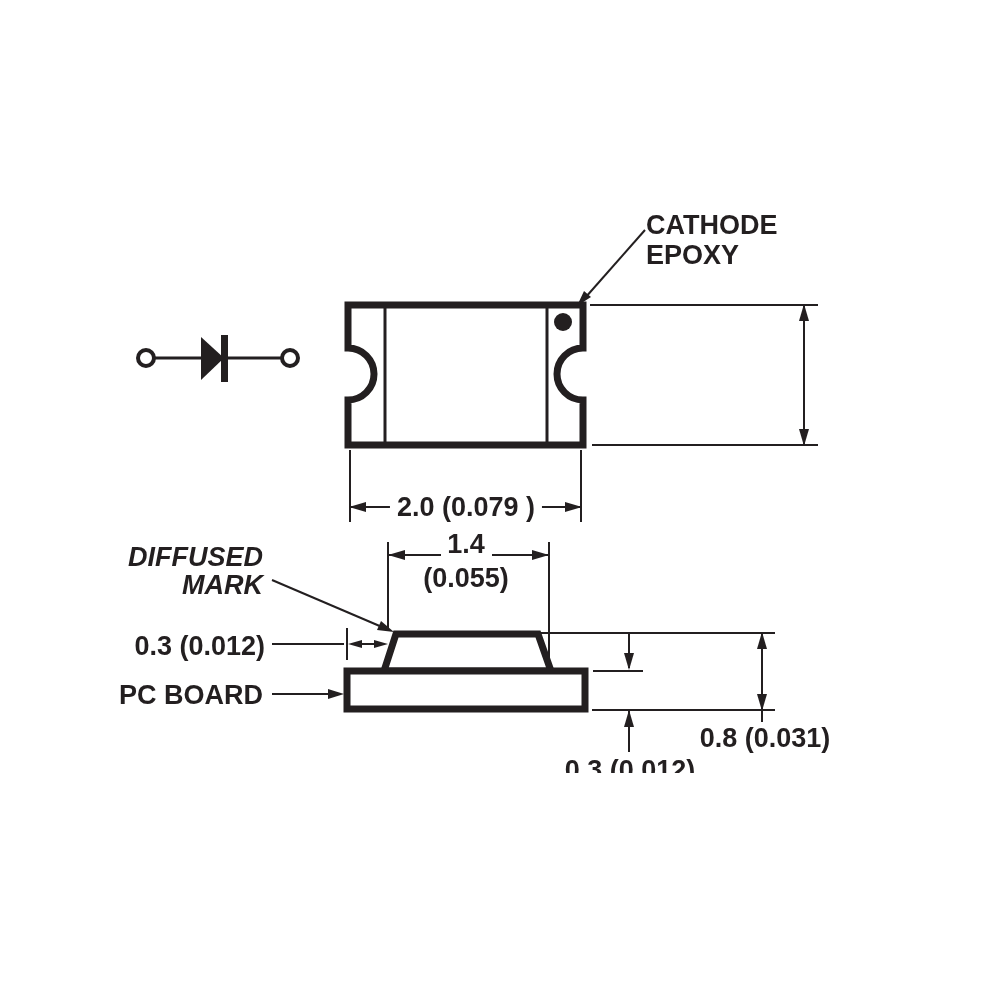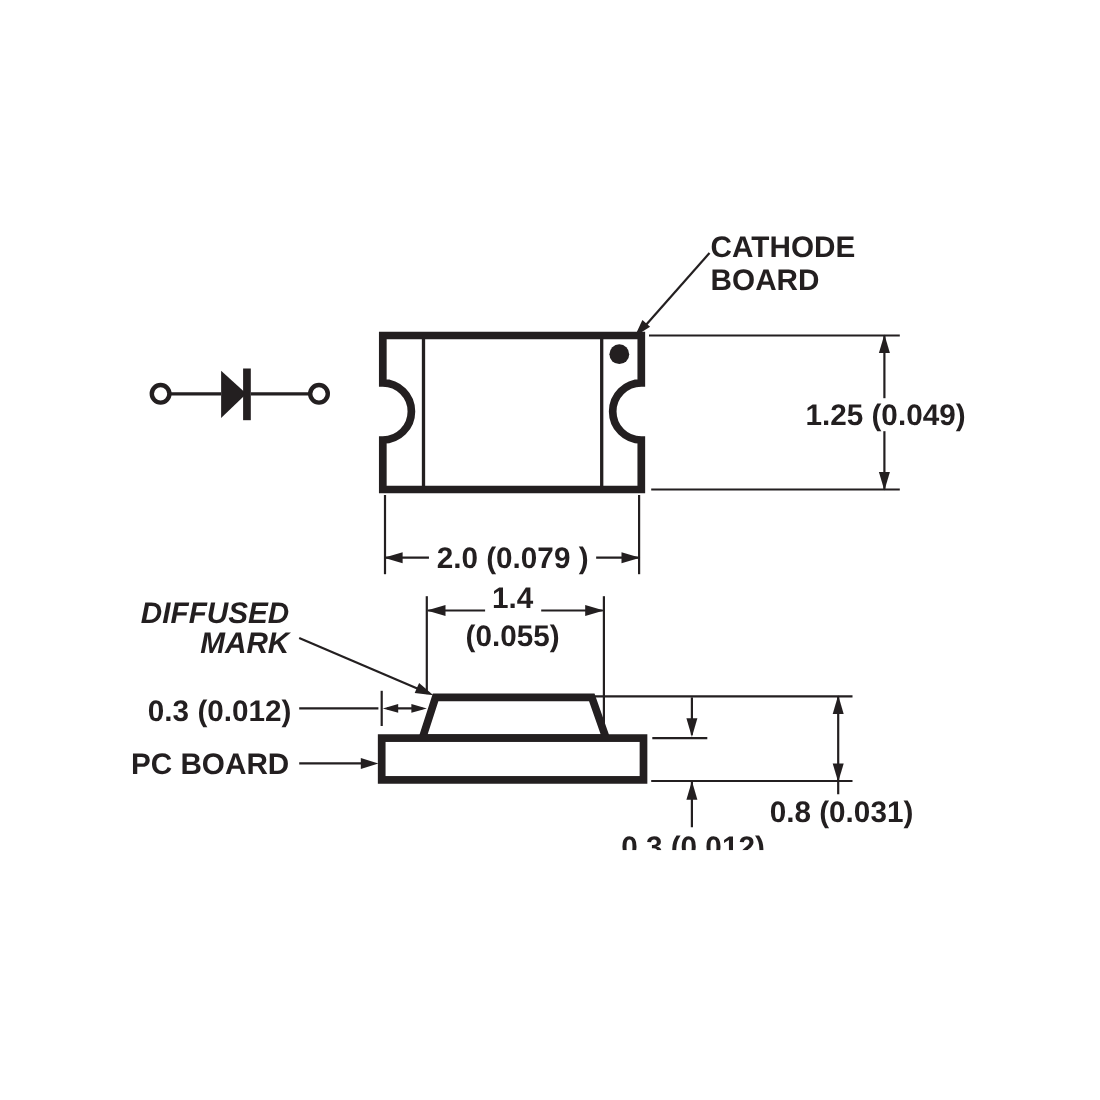--- a/index.html
+++ b/index.html
@@ -77,25 +77,24 @@
       <polygon points="344,694 328,689 328,699"></polygon>
       <polygon points="762,632 757,649 767,649"></polygon>
       <polygon points="762,711 757,694 767,694"></polygon>
       <polygon points="629,670 624,653 634,653"></polygon>
       <polygon points="629,710 624,727 634,727"></polygon>
     </g>
   </svg>
 
   <div class="lbl" style="left:646px;top:210px;">
     <span>CATHODE</span>
-    <span>BOARD</span>
+    <span>EPOXY</span>
   </div>
 
 
-  <div class="lbl center bg" style="left:805px;top:377px;">1.25 (0.049)</div>
 
   <div class="lbl center bg" style="left:466px;top:507px;">2.0 (0.079 )</div>
 
   <div class="lbl center" style="left:466px;top:544px;">1.4</div>
 
   <div class="lbl center" style="left:466px;top:578px;">(0.055)</div>
 
   <div class="lbl rt l28" style="right:737px;top:543px;">
     <span>DIFFUSED</span>
     <span>MARK</span>

